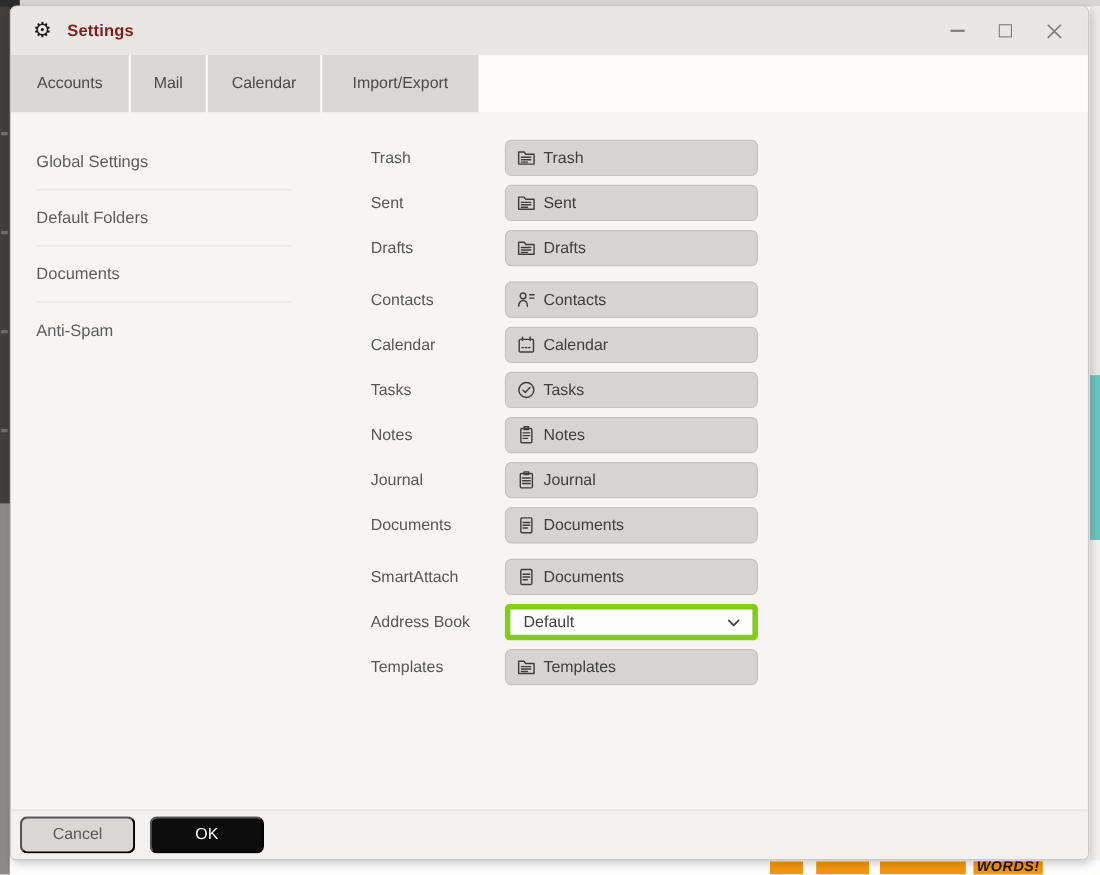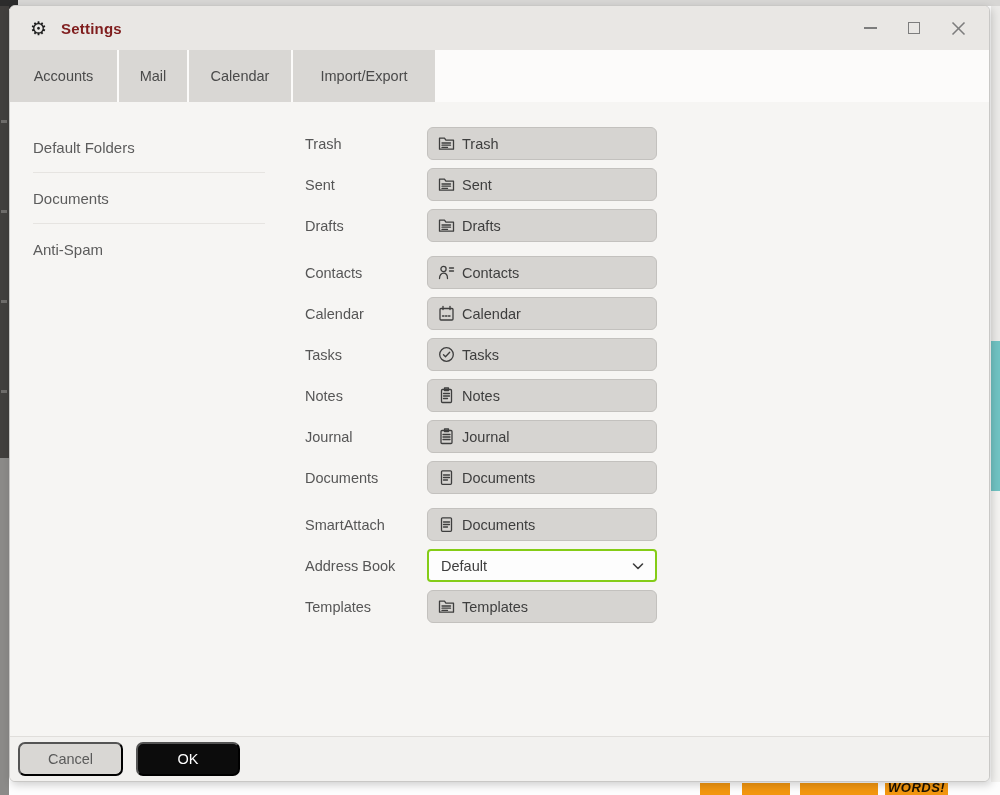--- a/index.html
+++ b/index.html
@@ -51,29 +51,29 @@
   .tab-importexport { width:142px; }
 
   
   .sidebar { position:absolute; left:23px; top:116px; width:232px; }
   .side-item { height:51px; display:flex; align-items:center; font-size:15px; color:#5c5c5c;
                border-bottom:1px solid #e6e4e1; cursor:pointer; }
   .side-item:last-child { border-bottom:none; }
 
   
   .rows { position:absolute; left:295px; top:121px; }
-  .row { display:flex; align-items:center; height:33px; margin-bottom:8px; }
+  .row { display:flex; align-items:center; height:33px; margin-bottom:8px;margin-left:32px; }
   .row.group-start { margin-top:14px; }
   .row-label { width:122px; font-size:14.5px; color:#565656; }
   .folder-btn { width:230px; height:33px; background:#d6d4d1; border:1px solid #c3c1be; border-radius:6px;
                 display:flex; align-items:center; padding-left:10px; gap:7px; cursor:pointer;
                 font-size:14.5px; color:#3e3e3e; }
   .folder-btn svg { flex:0 0 auto; stroke:#3e3e3e; fill:none; stroke-width:1.3;
                     stroke-linecap:round; stroke-linejoin:round; }
-  .select-box { width:230px; height:33px; background:#fdfdfd; border:2px solid #84cc16; border-radius:4px;
+  .select-box { width:230px; height:33px; background:#fdfdfd; border:5px solid #84cc16; border-radius:4px;
                 display:flex; align-items:center; padding:0 10px 0 12px; cursor:pointer;
                 font-size:14.5px; color:#3e3e3e; }
   .select-box .chev { margin-left:auto; stroke:#3e3e3e; fill:none; stroke-width:1.6;
                       stroke-linecap:round; stroke-linejoin:round; }
 
   
   .footer { position:absolute; left:0; bottom:0; width:100%; height:45px; background:#f2f1ef;
             border-top:1px solid #e0dedb; display:flex; align-items:center; padding-left:8px; gap:13px; }
   .btn { height:34px; border-radius:7px; display:flex; align-items:center; justify-content:center;
          font-size:14.5px; cursor:pointer; }
@@ -124,20 +124,21 @@
   </div>
 
   <div class="tabbar">
     <div class="tab tab-accounts">Accounts</div>
     <div class="tab tab-mail">Mail</div>
     <div class="tab tab-calendar">Calendar</div>
     <div class="tab tab-importexport">Import/Export</div>
   </div>
 
   <div class="sidebar">
+    <div class="side-item">Global Settings</div>
     <div class="side-item">Default Folders</div>
     <div class="side-item">Documents</div>
     <div class="side-item">Anti-Spam</div>
   </div>
 
   <div class="rows">
 
     <div class="row">
       <span class="row-label">Trash</span>
       <button class="folder-btn">

